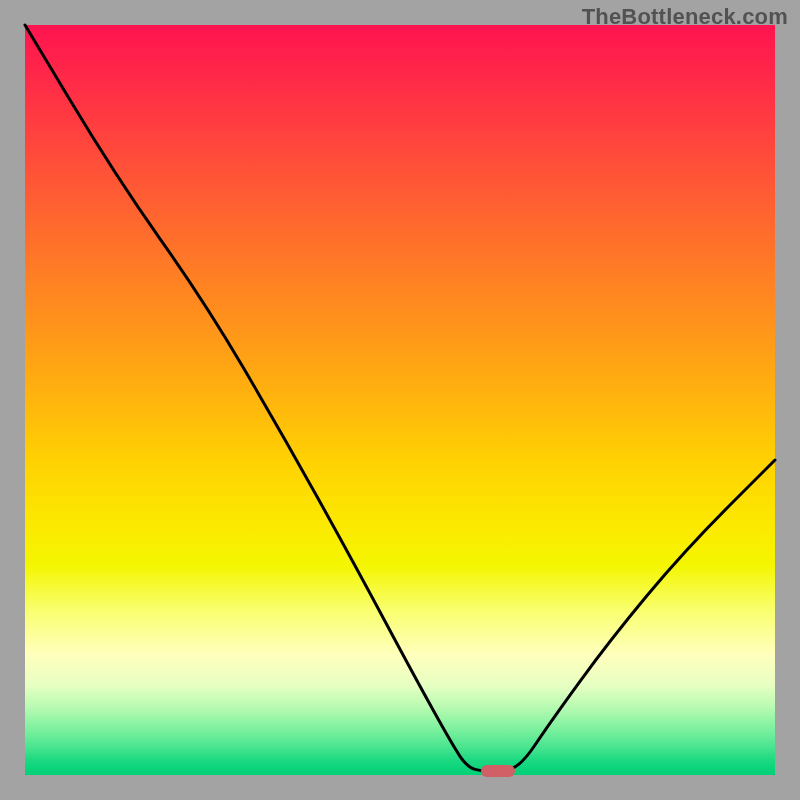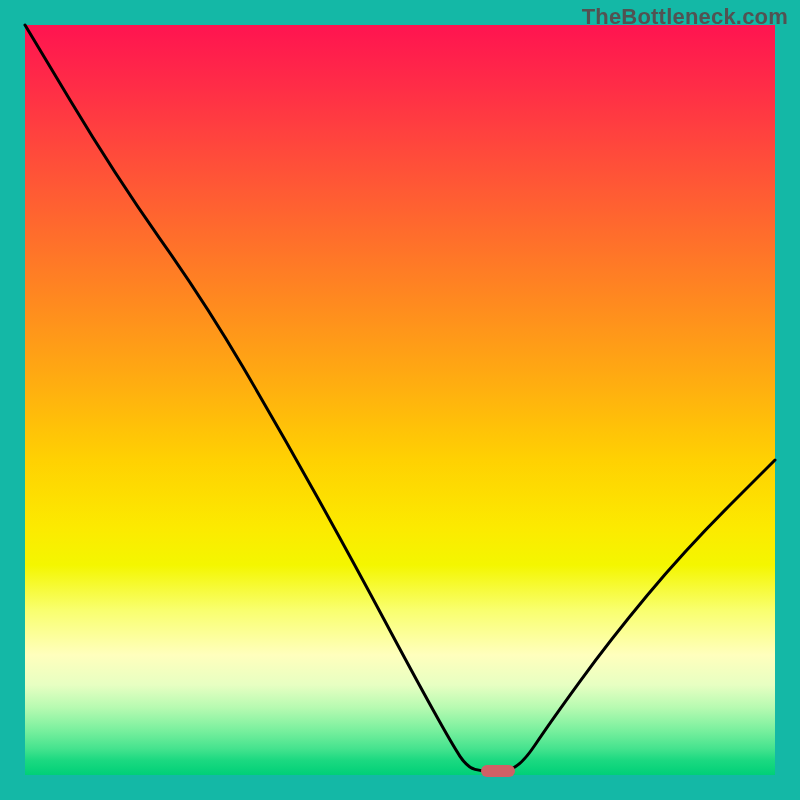--- a/index.html
+++ b/index.html
@@ -7,21 +7,21 @@
     padding: 0;
     width: 800px;
     height: 800px;
     background: #000;
     overflow: hidden;
   }
   .stage {
     position: relative;
     width: 800px;
     height: 800px;
-    background: #14b8a6;
+    background: #a3a3a3;
   }
   .watermark {
     position: absolute;
     top: 4px;
     right: 12px;
     font-family: Arial, Helvetica, sans-serif;
     font-size: 22px;
     font-weight: bold;
     color: #525252;
     letter-spacing: 0.2px;

